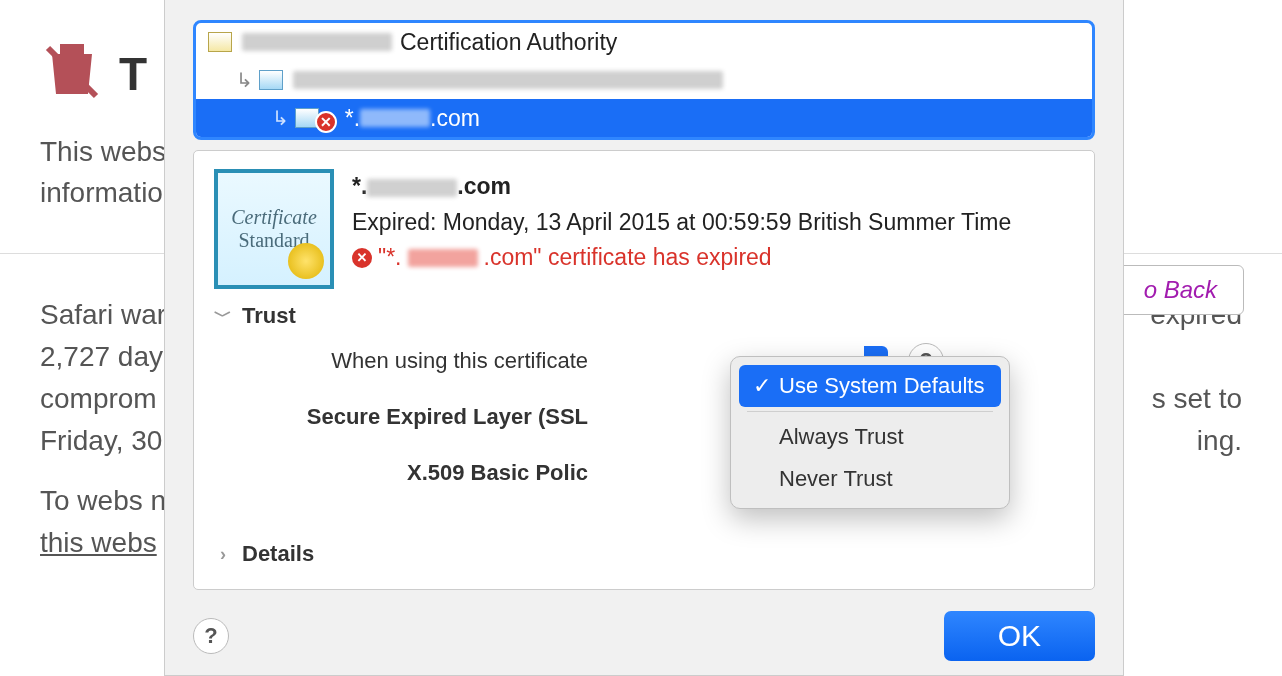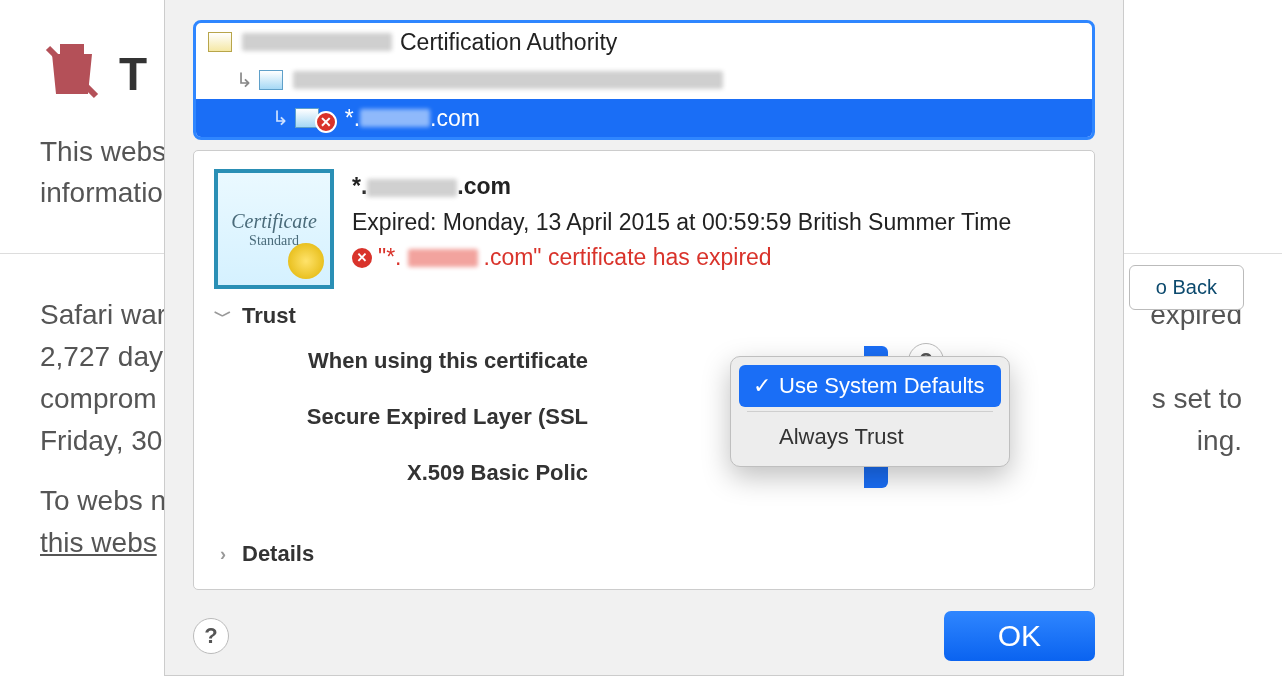--- a/index.html
+++ b/index.html
@@ -42,22 +42,23 @@
     line-height: 1.5;
   }
   .go-back {
     position: absolute;
     right: 38px;
     top: 265px;
     background: #fff;
     border: 1px solid #bbb;
     border-radius: 6px;
     padding: 10px 26px;
-    font-size: 20px;
-    color: #0c4a6e;
+    font-size: 24px;
+    color: #a21caf;
+    font-style: italic;
   }
   .underline { text-decoration: underline; }
 
   
   .dialog {
     position: absolute;
     left: 164px;
     top: 0;
     width: 960px;
     height: 676px;
@@ -170,21 +171,21 @@
   }
   .chev { color: #999; font-size: 18px; width: 18px; display: inline-block; text-align: center; }
   .trust-body { margin-left: 50px; margin-top: 12px; }
   .trust-line {
     display: flex; align-items: center; justify-content: flex-start;
     font-size: 22px; color: #333;
     margin-bottom: 16px;
     height: 40px;
   }
   .trust-label { width: 340px; text-align: right; padding-right: 16px; font-weight: 700; }
-  .trust-line.first .trust-label { font-weight: 700; }
+  .trust-line.first .trust-label { font-weight: 400; }
   .sel-stub {
     width: 24px; height: 30px;
     background: #1a6ef6;
     border-radius: 0 6px 6px 0;
   }
   .help-circ {
     width: 36px; height: 36px; border-radius: 50%;
     background: #fff; border: 1px solid #bbb;
     display: inline-flex; align-items: center; justify-content: center;
     font-size: 22px; font-weight: 700; color: #555;
@@ -292,21 +293,21 @@
       <span>*.</span>
       <span class="blur" style="width:70px;"></span>
       <span>.com</span>
     </div>
   </div>
 
   <div class="detail-box">
     <div class="cert-summary">
       <div class="cert-large">
         <span style="font-style:italic">Certificate</span>
-        <span style="font-size:14px">Standard</span>
+        <span style="font-size:20px">Standard</span>
         <span class="seal"></span>
       </div>
       <div class="cert-info">
         <div class="cert-name">
           <span>*.</span><span class="blur" style="width:90px;"></span><span>.com</span>
         </div>
         <div>Expired: Monday, 13 April 2015 at 00:59:59 British Summer Time</div>
         <div class="expired-line">
           <span class="err-circle">✕</span>
           <span>"*.</span>
@@ -348,19 +349,23 @@
   <div class="dropdown">
     <div class="dd-item sel">
       <span class="dd-check">✓</span>
       <span>Use System Defaults</span>
     </div>
     <div class="dd-sep"></div>
     <div class="dd-item">
       <span class="dd-check"></span>
       <span>Always Trust</span>
     </div>
+    <div class="dd-item">
+      <span class="dd-check"></span>
+      <span>Never Trust</span>
+    </div>
   </div>
 
   <div class="dialog-footer">
     <span class="help-circ" style="margin-left:0">?</span>
     <button class="ok-btn">OK</button>
   </div>
 </div>
 
 </body></html>

